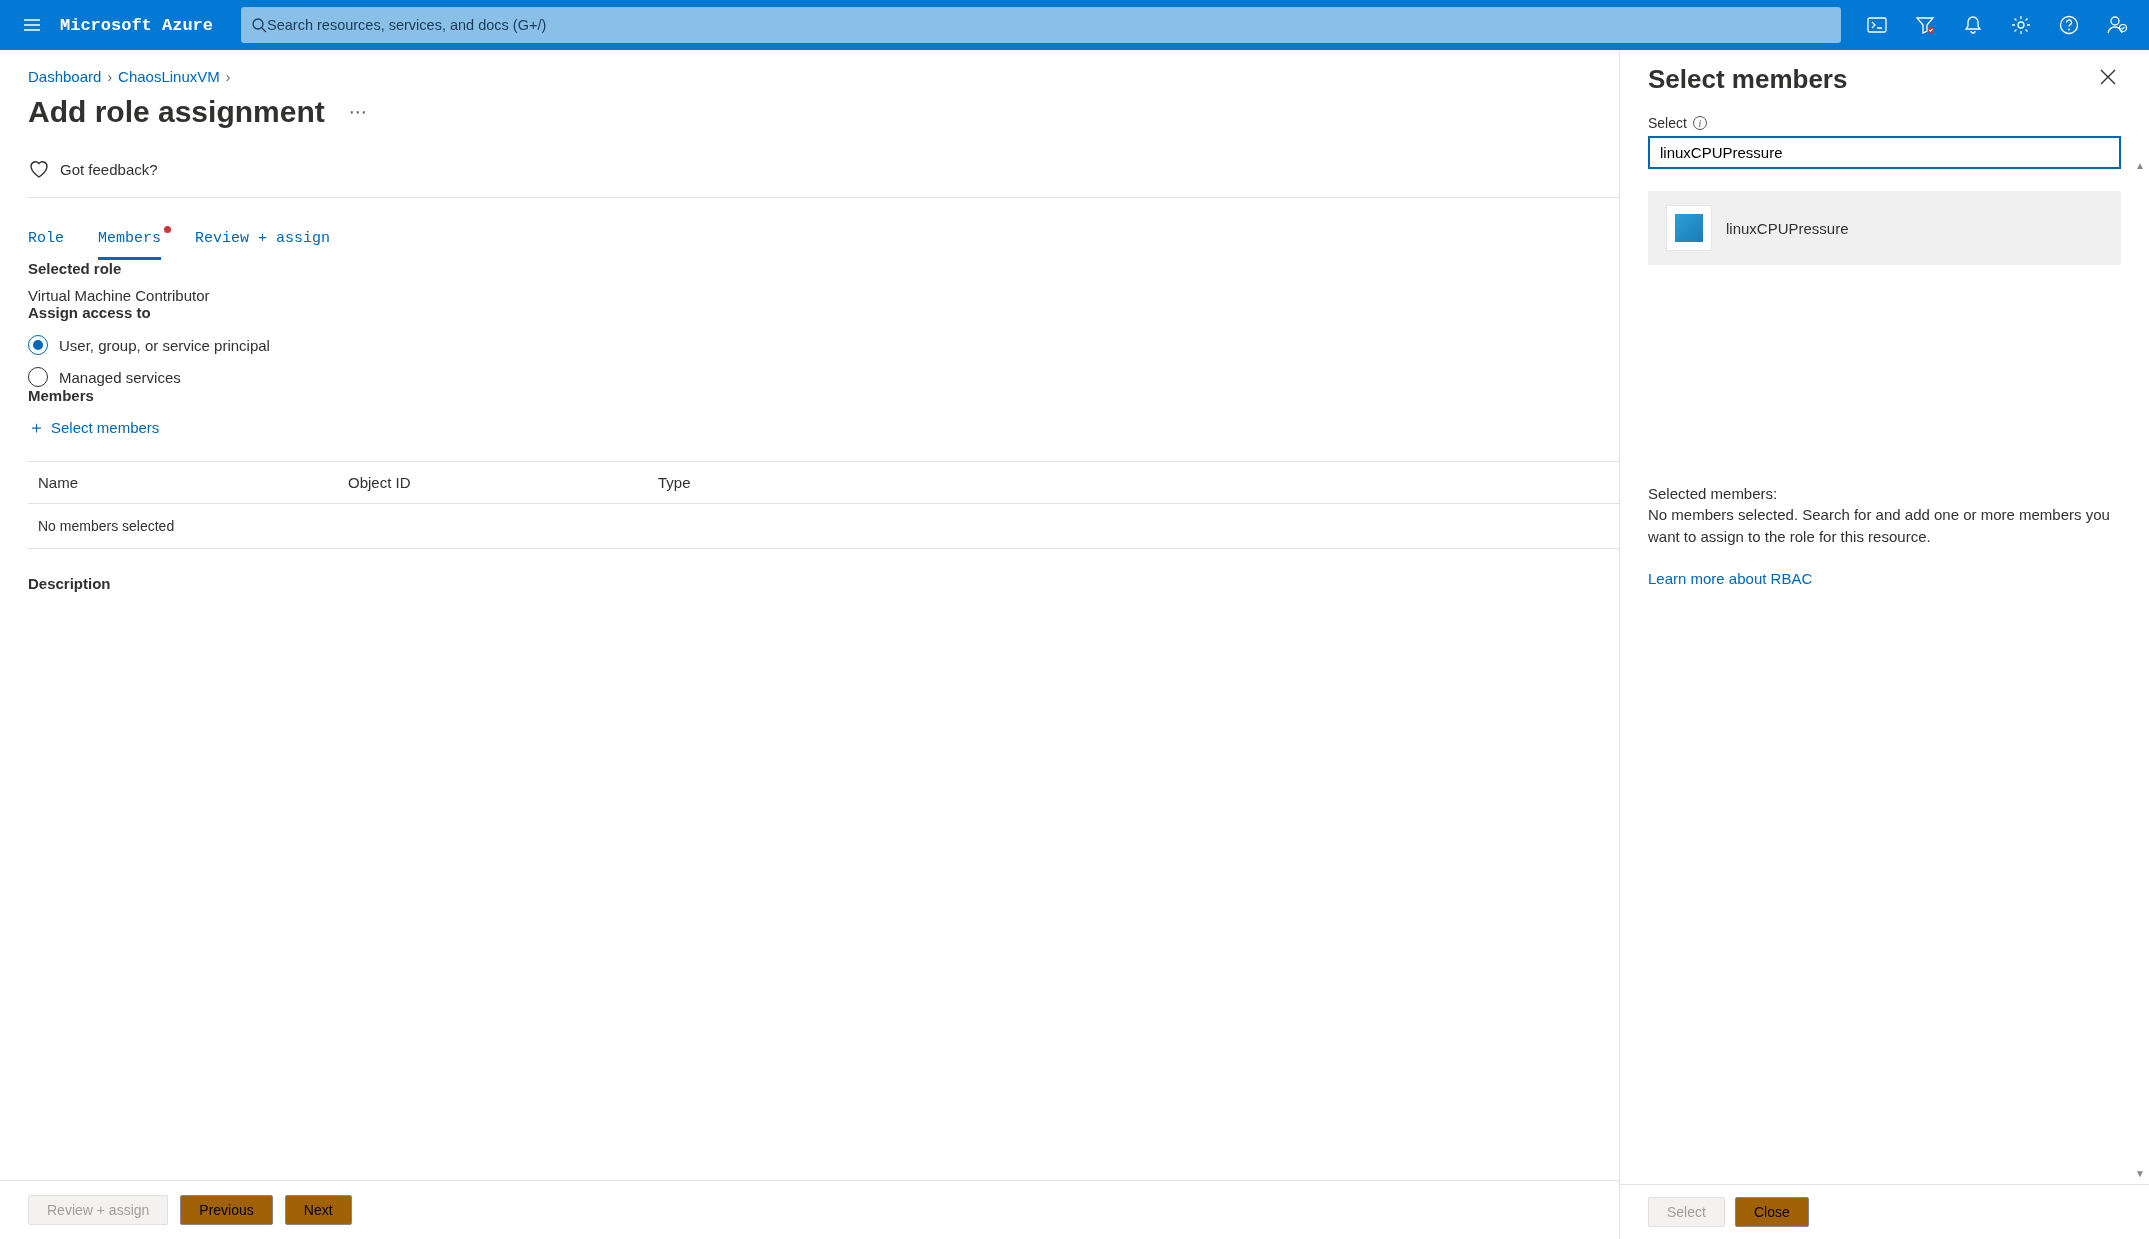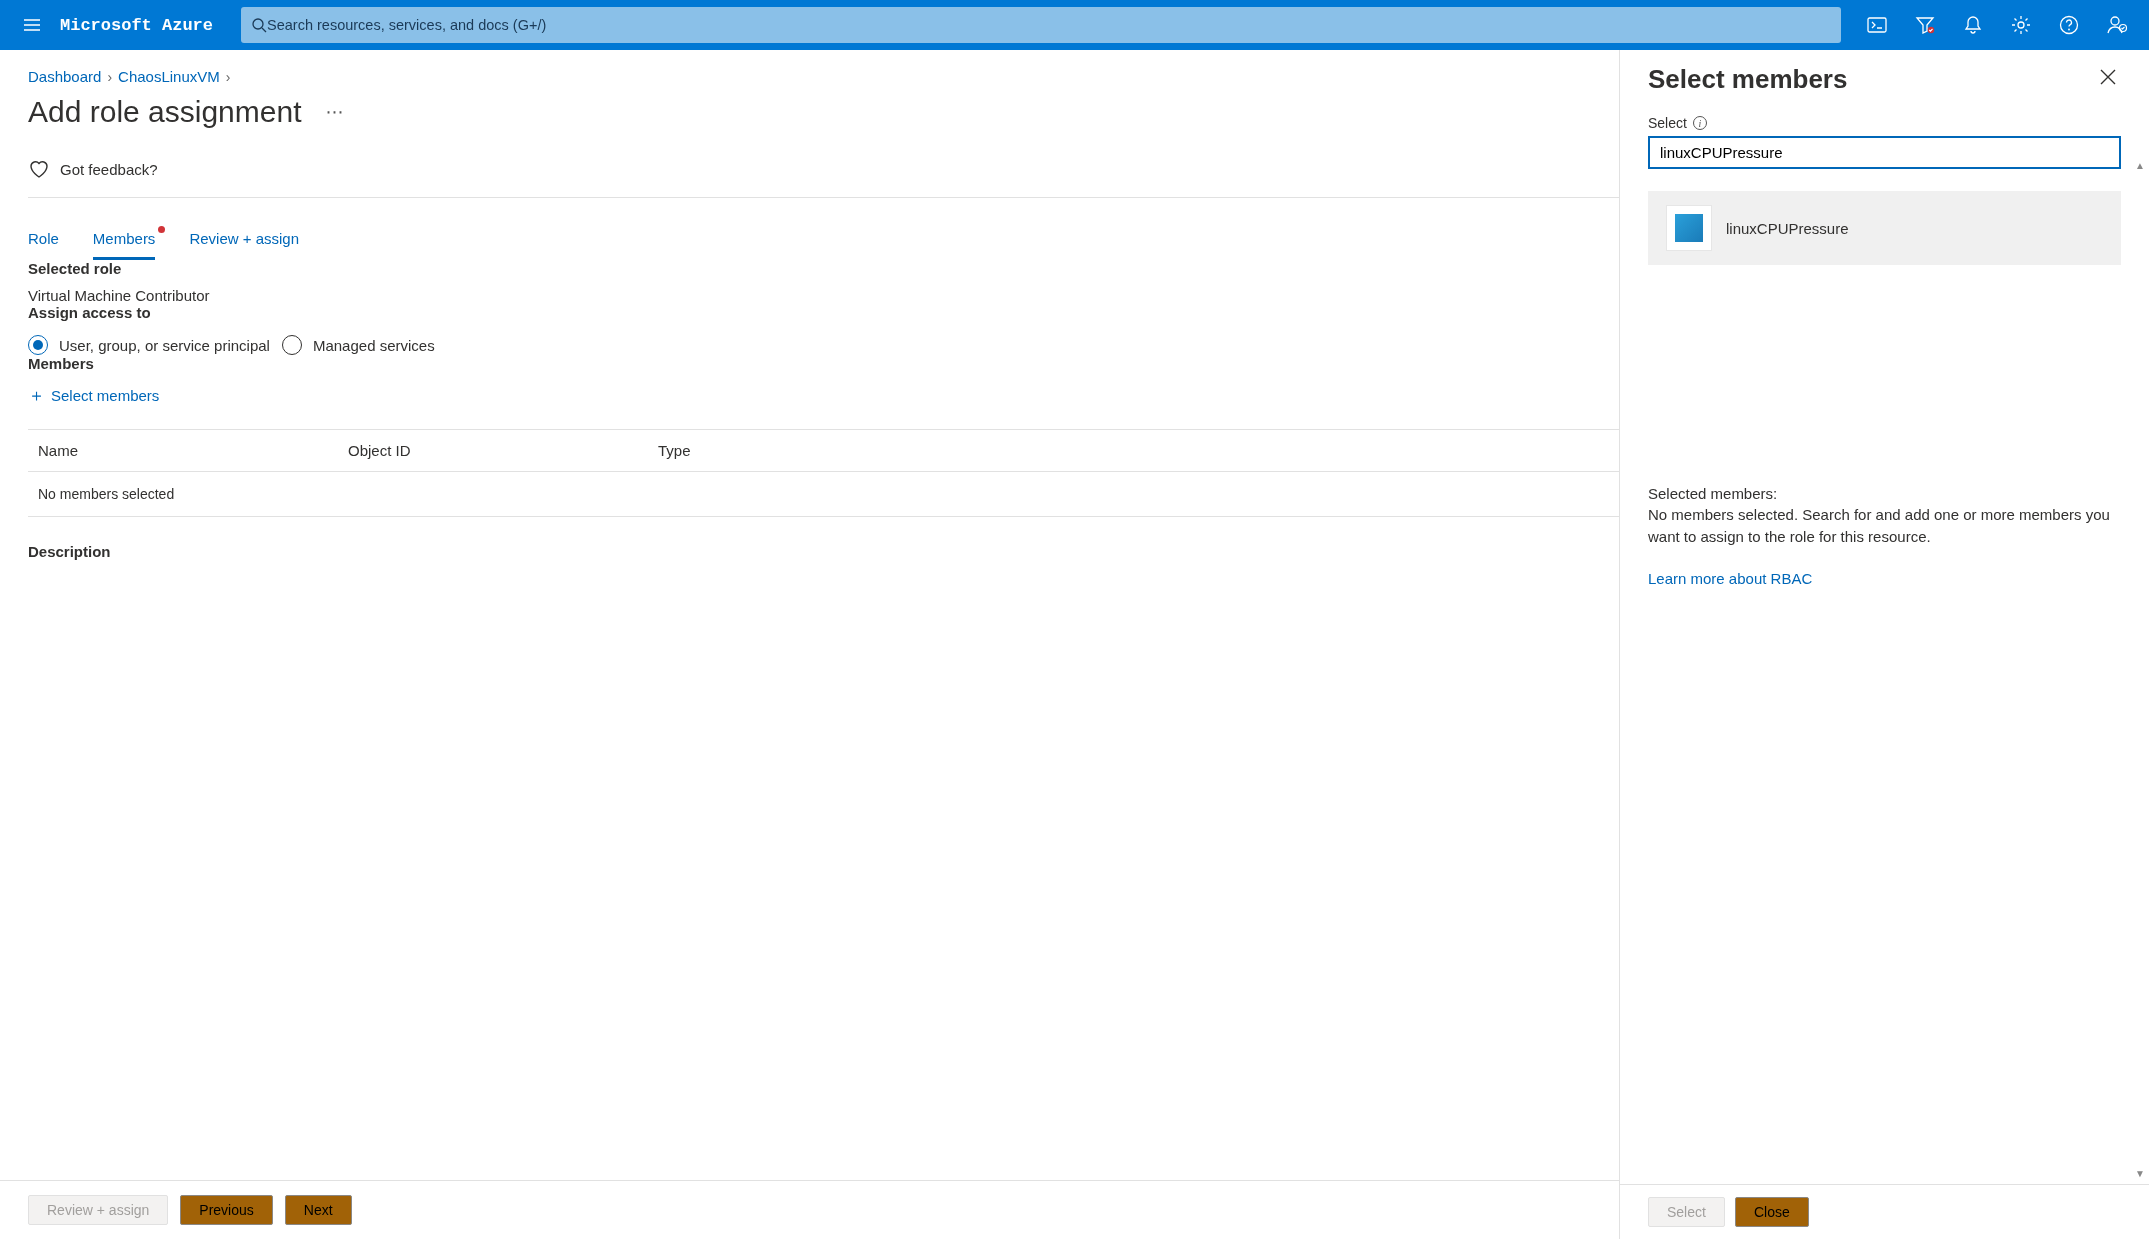--- a/index.html
+++ b/index.html
@@ -16,37 +16,37 @@
   .topicons { display:flex; align-items:center; height:100%; }
   .topicon { width:48px; height:100%; display:flex; align-items:center; justify-content:center; cursor:pointer; }
   
   
   .breadcrumb { display:flex; align-items:center; gap:6px; padding: 18px 28px 4px 28px; font-size:15px; }
   .breadcrumb a { color:#0067b8; text-decoration:none; cursor:pointer; }
   .breadcrumb .chev { color:#666; font-size:14px; }
   
   
   .pagetitle-row { display:flex; align-items:center; gap:18px; padding: 6px 28px 12px 28px; }
-  .pagetitle { font-size:30px; font-weight:400; }
+  .pagetitle { font-size:30px; font-weight:700; }
   .ellipsis { font-size:18px; color:#555; cursor:pointer; padding:4px 6px; }
   
   
   .content { padding: 0 28px; }
   .feedback { display:flex; align-items:center; gap:10px; padding: 18px 0; border-bottom:1px solid #e1e1e1; color:#323130; font-size:15px; }
   .heart { color:#444; }
   
   .tabs { display:flex; gap:34px; margin-top:28px; font-size:15px; }
-  .tab { color:#0067b8; padding: 4px 0 10px 0; cursor:pointer; position:relative; }
+  .tab { color:#0067b8; padding: 4px 0 10px 0; cursor:pointer; position:relative;font-family:Liberation Mono, monospace; }
   .tab.active { border-bottom:3px solid #0067b8; font-weight:400; }
   .tab .dot { position:absolute; top:0px; right:-10px; width:7px; height:7px; background:#d13438; border-radius:50%; }
   
   .section-label { font-weight:600; font-size:15px; }
   .section-value { font-size:15px; margin-top:10px; color:#323130; }
   
-  .radiogroup { margin-top:14px; display:flex; flex-direction:row; gap:12px; }
+  .radiogroup { margin-top:14px; display:flex; flex-direction:column; gap:12px; }
   .radio-row { display:flex; align-items:center; gap:11px; font-size:15px; cursor:pointer; }
   .radio-outer { width:20px; height:20px; border:1px solid #323130; border-radius:50%; display:flex; align-items:center; justify-content:center; }
   .radio-outer.sel { border-color:#0067b8; }
   .radio-inner { width:10px; height:10px; border-radius:50%; background:#0067b8; }
   
   .addlink { display:inline-flex; align-items:center; gap:6px; color:#0067b8; font-size:15px; margin-top:12px; cursor:pointer; }
   .addlink .plus { font-size:17px; font-weight:400; }
   
   .table { margin-top:22px; }
   .thead { display:flex; padding: 12px 10px; font-weight:400; font-size:15px; color:#323130; }

